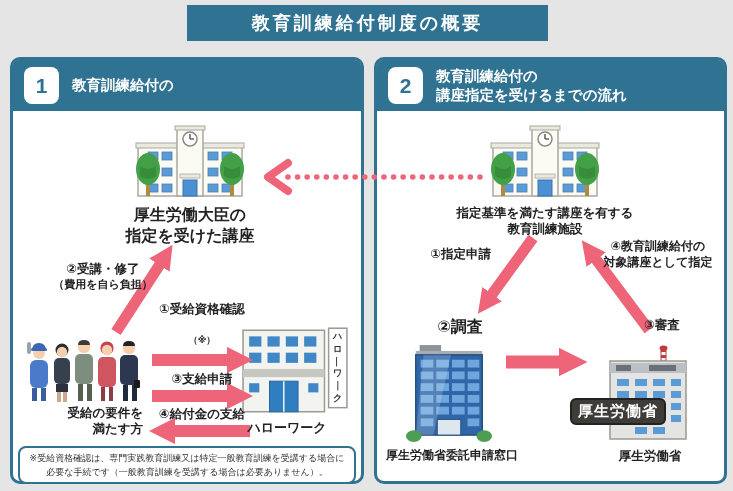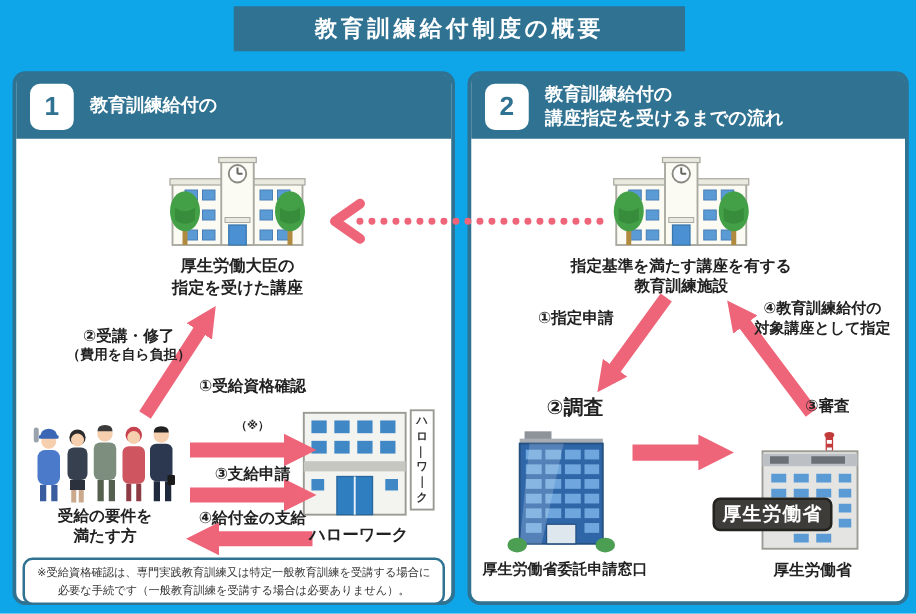--- a/index.html
+++ b/index.html
@@ -1,18 +1,18 @@
 <!DOCTYPE html>
 <html lang="ja"><head>
 <meta charset="utf-8">
 <style>
   * { margin:0; padding:0; box-sizing:border-box; }
   html,body { background:#fff; }
   body { font-family:"Liberation Sans","DejaVu Sans",sans-serif; }
-  .stage { position:relative; width:733px; height:491px; background:#0ea5e9; overflow:hidden; }
+  .stage { position:relative; width:733px; height:491px; background:#e5e5e5; overflow:hidden; }
 
   .title-bar { position:absolute; left:187px; top:5px; width:361px; height:36px;
     background:#2f7291; color:#fff; display:flex; align-items:center; justify-content:center;
     font-size:18px; font-weight:bold; letter-spacing:3px; }
 
   .panel { position:absolute; top:57px; height:427px; background:#fff;
     border:3px solid #2f7291; border-radius:10px; }
   .panel-1 { left:10px;  width:354px; }
   .panel-2 { left:374px; width:353px; }
   .panel-header { height:51px; background:#2f7291; border-radius:6px 6px 0 0;
@@ -256,33 +256,33 @@
     <line x1="152" y1="360" x2="240" y2="360" stroke="#ee6478" stroke-width="12" marker-end="url(#ah)"></line>
     <line x1="152" y1="396" x2="240" y2="396" stroke="#ee6478" stroke-width="12" marker-end="url(#ah)"></line>
     <line x1="250" y1="431" x2="162" y2="431" stroke="#ee6478" stroke-width="12" marker-end="url(#ah)"></line>
     <line x1="533" y1="238" x2="485" y2="304" stroke="#ee6478" stroke-width="11" marker-end="url(#ah)"></line>
     <line x1="649" y1="330" x2="589" y2="250" stroke="#ee6478" stroke-width="11" marker-end="url(#ah)"></line>
     <line x1="506" y1="362" x2="573" y2="362" stroke="#ee6478" stroke-width="13" marker-end="url(#ah)"></line>
     <line x1="480" y1="177" x2="284" y2="177" stroke="#ee6478" stroke-width="5.5" stroke-dasharray="0.1 9.5" stroke-linecap="round"></line>
     <path d="M288,163 L268,177 L288,191" fill="none" stroke="#ee6478" stroke-width="8" stroke-linecap="round" stroke-linejoin="round"></path>
   </svg>
 
-  <div class="lbl" style="left:105px; top:205px; width:170px; font-size:13px;">
+  <div class="lbl" style="left:105px; top:205px; width:170px; font-size:16px;">
     <div>厚生労働大臣の</div>
     <div>指定を受けた講座</div>
   </div>
   <div class="lbl" style="left:28px; top:261px; width:150px; font-size:12.5px;">
     <div>②受講・修了</div>
     <div style="font-size:11px;">（費用を自ら負担）</div>
   </div>
   <div class="lbl" style="left:138px; top:301px; width:128px; font-size:12.5px;">①受給資格確認</div>
   <div class="lbl small-note" style="left:138px; top:335px; width:128px;">（※）</div>
   <div class="lbl" style="left:138px; top:371px; width:128px; font-size:12.5px;">③支給申請</div>
   <div class="lbl" style="left:133px; top:406px; width:138px; font-size:12.5px;">④給付金の支給</div>
-  <div class="lbl" style="left:25px; top:405px; width:118px; font-size:12.5px;">
+  <div class="lbl" style="left:25px; top:405px; width:118px; font-size:12.5px;text-align:right;">
     <div>受給の要件を</div>
     <div>満たす方</div>
   </div>
   <div class="lbl" style="left:237px; top:420px; width:100px; font-size:13px;">ハローワーク</div>
   <div class="footnote">
     <span>※受給資格確認は、専門実践教育訓練又は特定一般教育訓練を受講する場合に必要な</span><span>手続です（一般教育訓練を受講する場合は必要ありません）。</span>
   </div>
 
   <div class="lbl" style="left:430px; top:205px; width:230px; font-size:12.5px;">
     <div>指定基準を満たす講座を有する</div>

